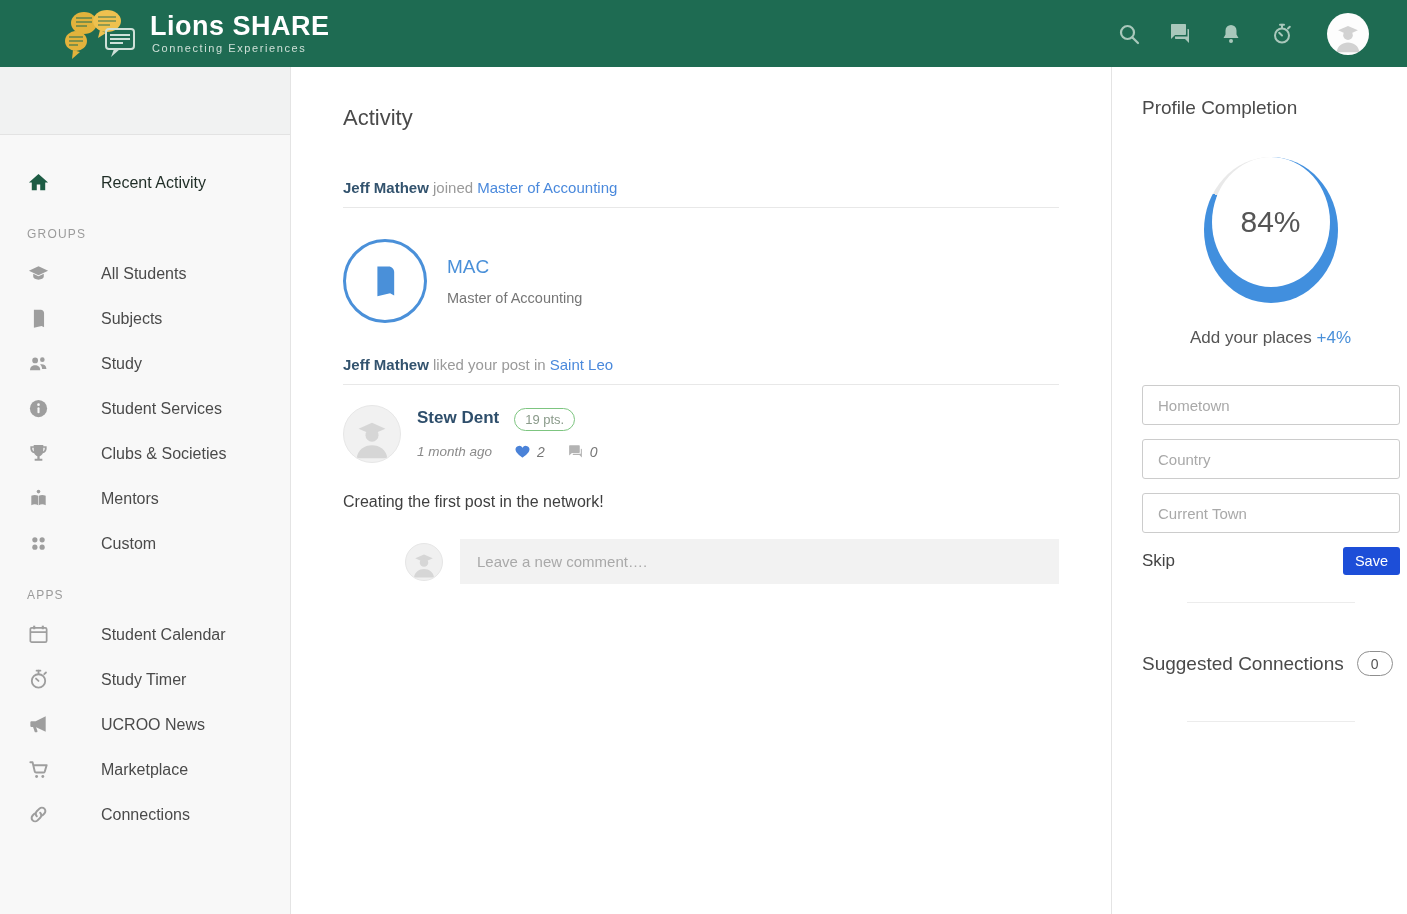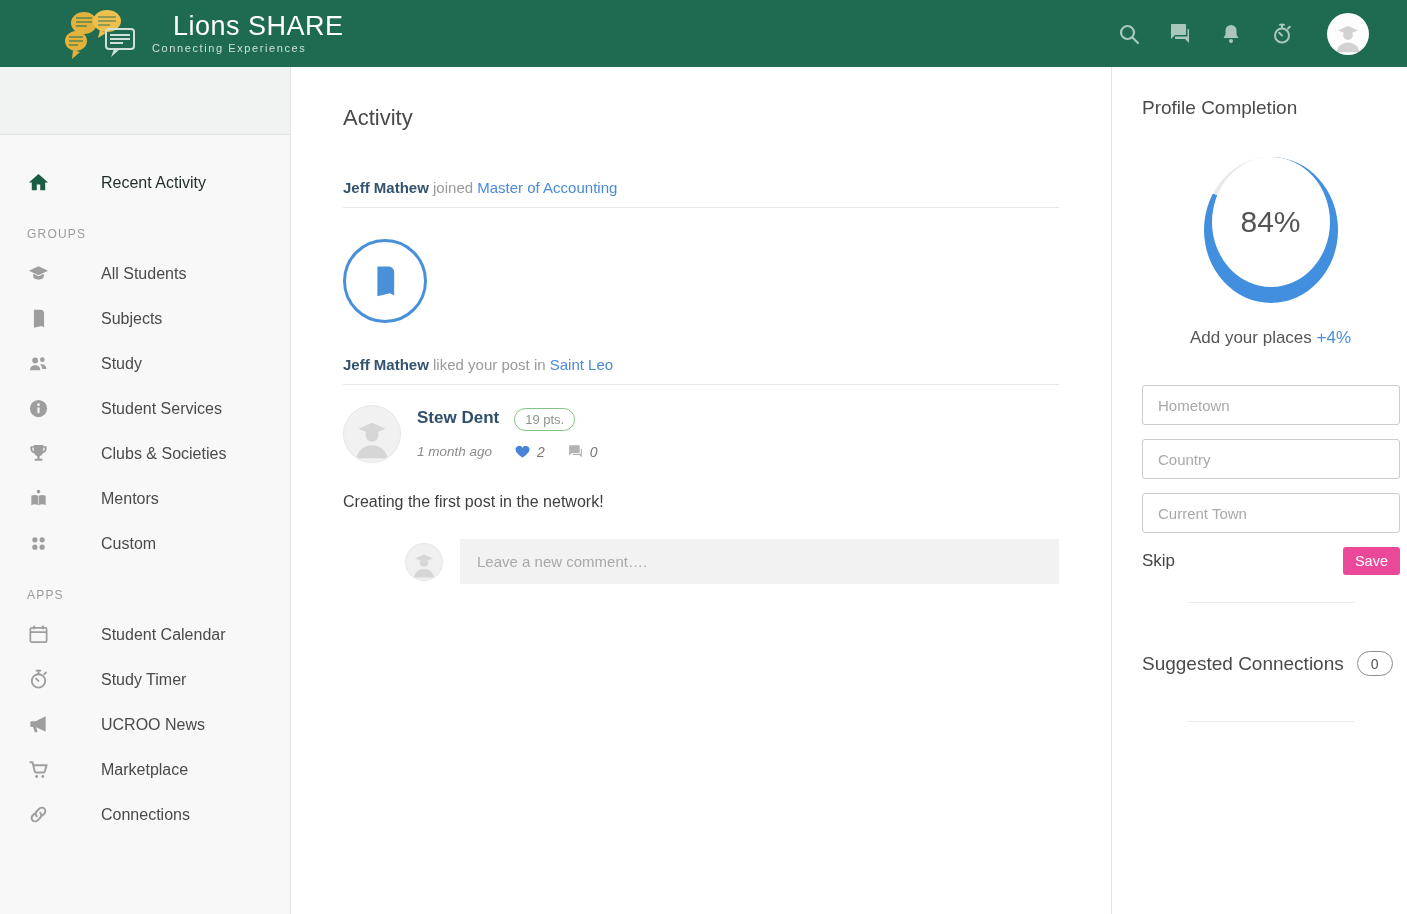--- a/index.html
+++ b/index.html
@@ -4,21 +4,21 @@
 <style>
   * { margin:0; padding:0; box-sizing:border-box; }
   html,body { width:1407px; height:914px; overflow:hidden; font-family:"Liberation Sans", sans-serif; background:#fff; }
   .app { width:1407px; height:914px; display:flex; flex-direction:column; }
 
   
   .header { height:67px; background:#1e6b52; display:flex; align-items:center; flex:none; }
   .brand { display:flex; align-items:center; margin-left:60px; }
   .logo-svg { width:80px; height:54px; }
   .brand-text { margin-left:10px; color:#fff; line-height:1; }
-  .brand-title { font-size:27px; font-weight:normal; letter-spacing:0.5px;margin-left:23px; }
+  .brand-title { font-size:27px; font-weight:bold; letter-spacing:0.5px; }
   .brand-sub { font-size:11px; color:#cfe0d8; letter-spacing:1.6px; margin-top:3px; padding-left:2px; }
   .header-right { margin-left:auto; display:flex; align-items:center; gap:27px; margin-right:38px; }
   .hicon { width:24px; height:24px; color:#a9c8bb; cursor:pointer; }
   .hicon svg { width:100%; height:100%; }
   .header-avatar { width:42px; height:42px; border-radius:50%; background:#fdfdfd; display:flex; align-items:flex-end; justify-content:center; overflow:hidden; margin-left:6px; cursor:pointer; }
   .header-avatar svg { width:34px; height:34px; }
 
   
   .cols { flex:1; display:flex; min-height:0; }
 
@@ -76,21 +76,21 @@
   .donut { width:134px; height:146px; border-radius:50%; margin:38px auto 0 auto; display:flex; align-items:flex-start; justify-content:center; }
   .donut-hole { width:118px; height:130px; border-radius:50%; background:#fff; display:flex; align-items:center; justify-content:center; }
   .donut-pct { font-size:30px; color:#555; }
   .places-hint { text-align:center; margin-top:25px; font-size:17px; color:#555; }
   .places-hint .boost { color:#4a90d9; cursor:pointer; }
   .rp-form { margin-top:37px; width:258px; }
   .rp-input { display:block; width:258px; height:40px; border:1px solid #ccc; border-radius:3px; background:#fff; padding:0 15px; font-size:15px; color:#555; margin-bottom:14px; outline:none; font-family:"Liberation Sans", sans-serif; }
   .rp-input::placeholder { color:#a9a9a9; }
   .skip-save { width:258px; display:flex; align-items:center; justify-content:space-between; margin-top:11px; }
   .skip-link { font-size:17px; color:#444; cursor:pointer; }
-  .save-btn { background:#ec4899; color:#fff; border:none; border-radius:3px; padding:6px 12px; font-size:14.5px; cursor:pointer; font-family:"Liberation Sans", sans-serif; }
+  .save-btn { background:#1d4ed8; color:#fff; border:none; border-radius:3px; padding:6px 12px; font-size:14.5px; cursor:pointer; font-family:"Liberation Sans", sans-serif; }
   .rp-divider { width:168px; border-bottom:1px solid #ececec; margin:27px auto 0 auto; }
   .suggested-row { display:flex; align-items:center; margin-top:48px; }
   .suggested-title { font-size:19px; color:#4a4a4a; }
   .count-pill { margin-left:13px; min-width:36px; height:25px; border:1.5px solid #8f8f8f; border-radius:13px; display:flex; align-items:center; justify-content:center; font-size:14px; color:#555; padding:0 8px; }
   .rp-divider.second { margin-top:45px; }
 </style>
 </head>
 <body>
 
 <div class="app">
@@ -310,20 +310,24 @@
         <span class="target">Master of Accounting</span>
       </div>
       <div class="divider"></div>
 
       <div class="group-card">
         <div class="group-avatar">
           <svg viewBox="0 0 24 24" fill="currentColor">
             <path d="M7.2 2.8h7.1c2 0 3.5 1.6 3.5 3.5v14.9l-2.6-1.5-8 1.9V2.8z"></path>
           </svg>
         </div>
+        <div class="group-info">
+          <div class="group-abbr">MAC</div>
+          <div class="group-name">Master of Accounting</div>
+        </div>
       </div>
 
       <div class="feed-line second">
         <span class="actor">Jeff Mathew</span>
         <span>liked your post in</span>
         <span class="target">Saint Leo</span>
       </div>
       <div class="divider"></div>
 
       <div class="post">

